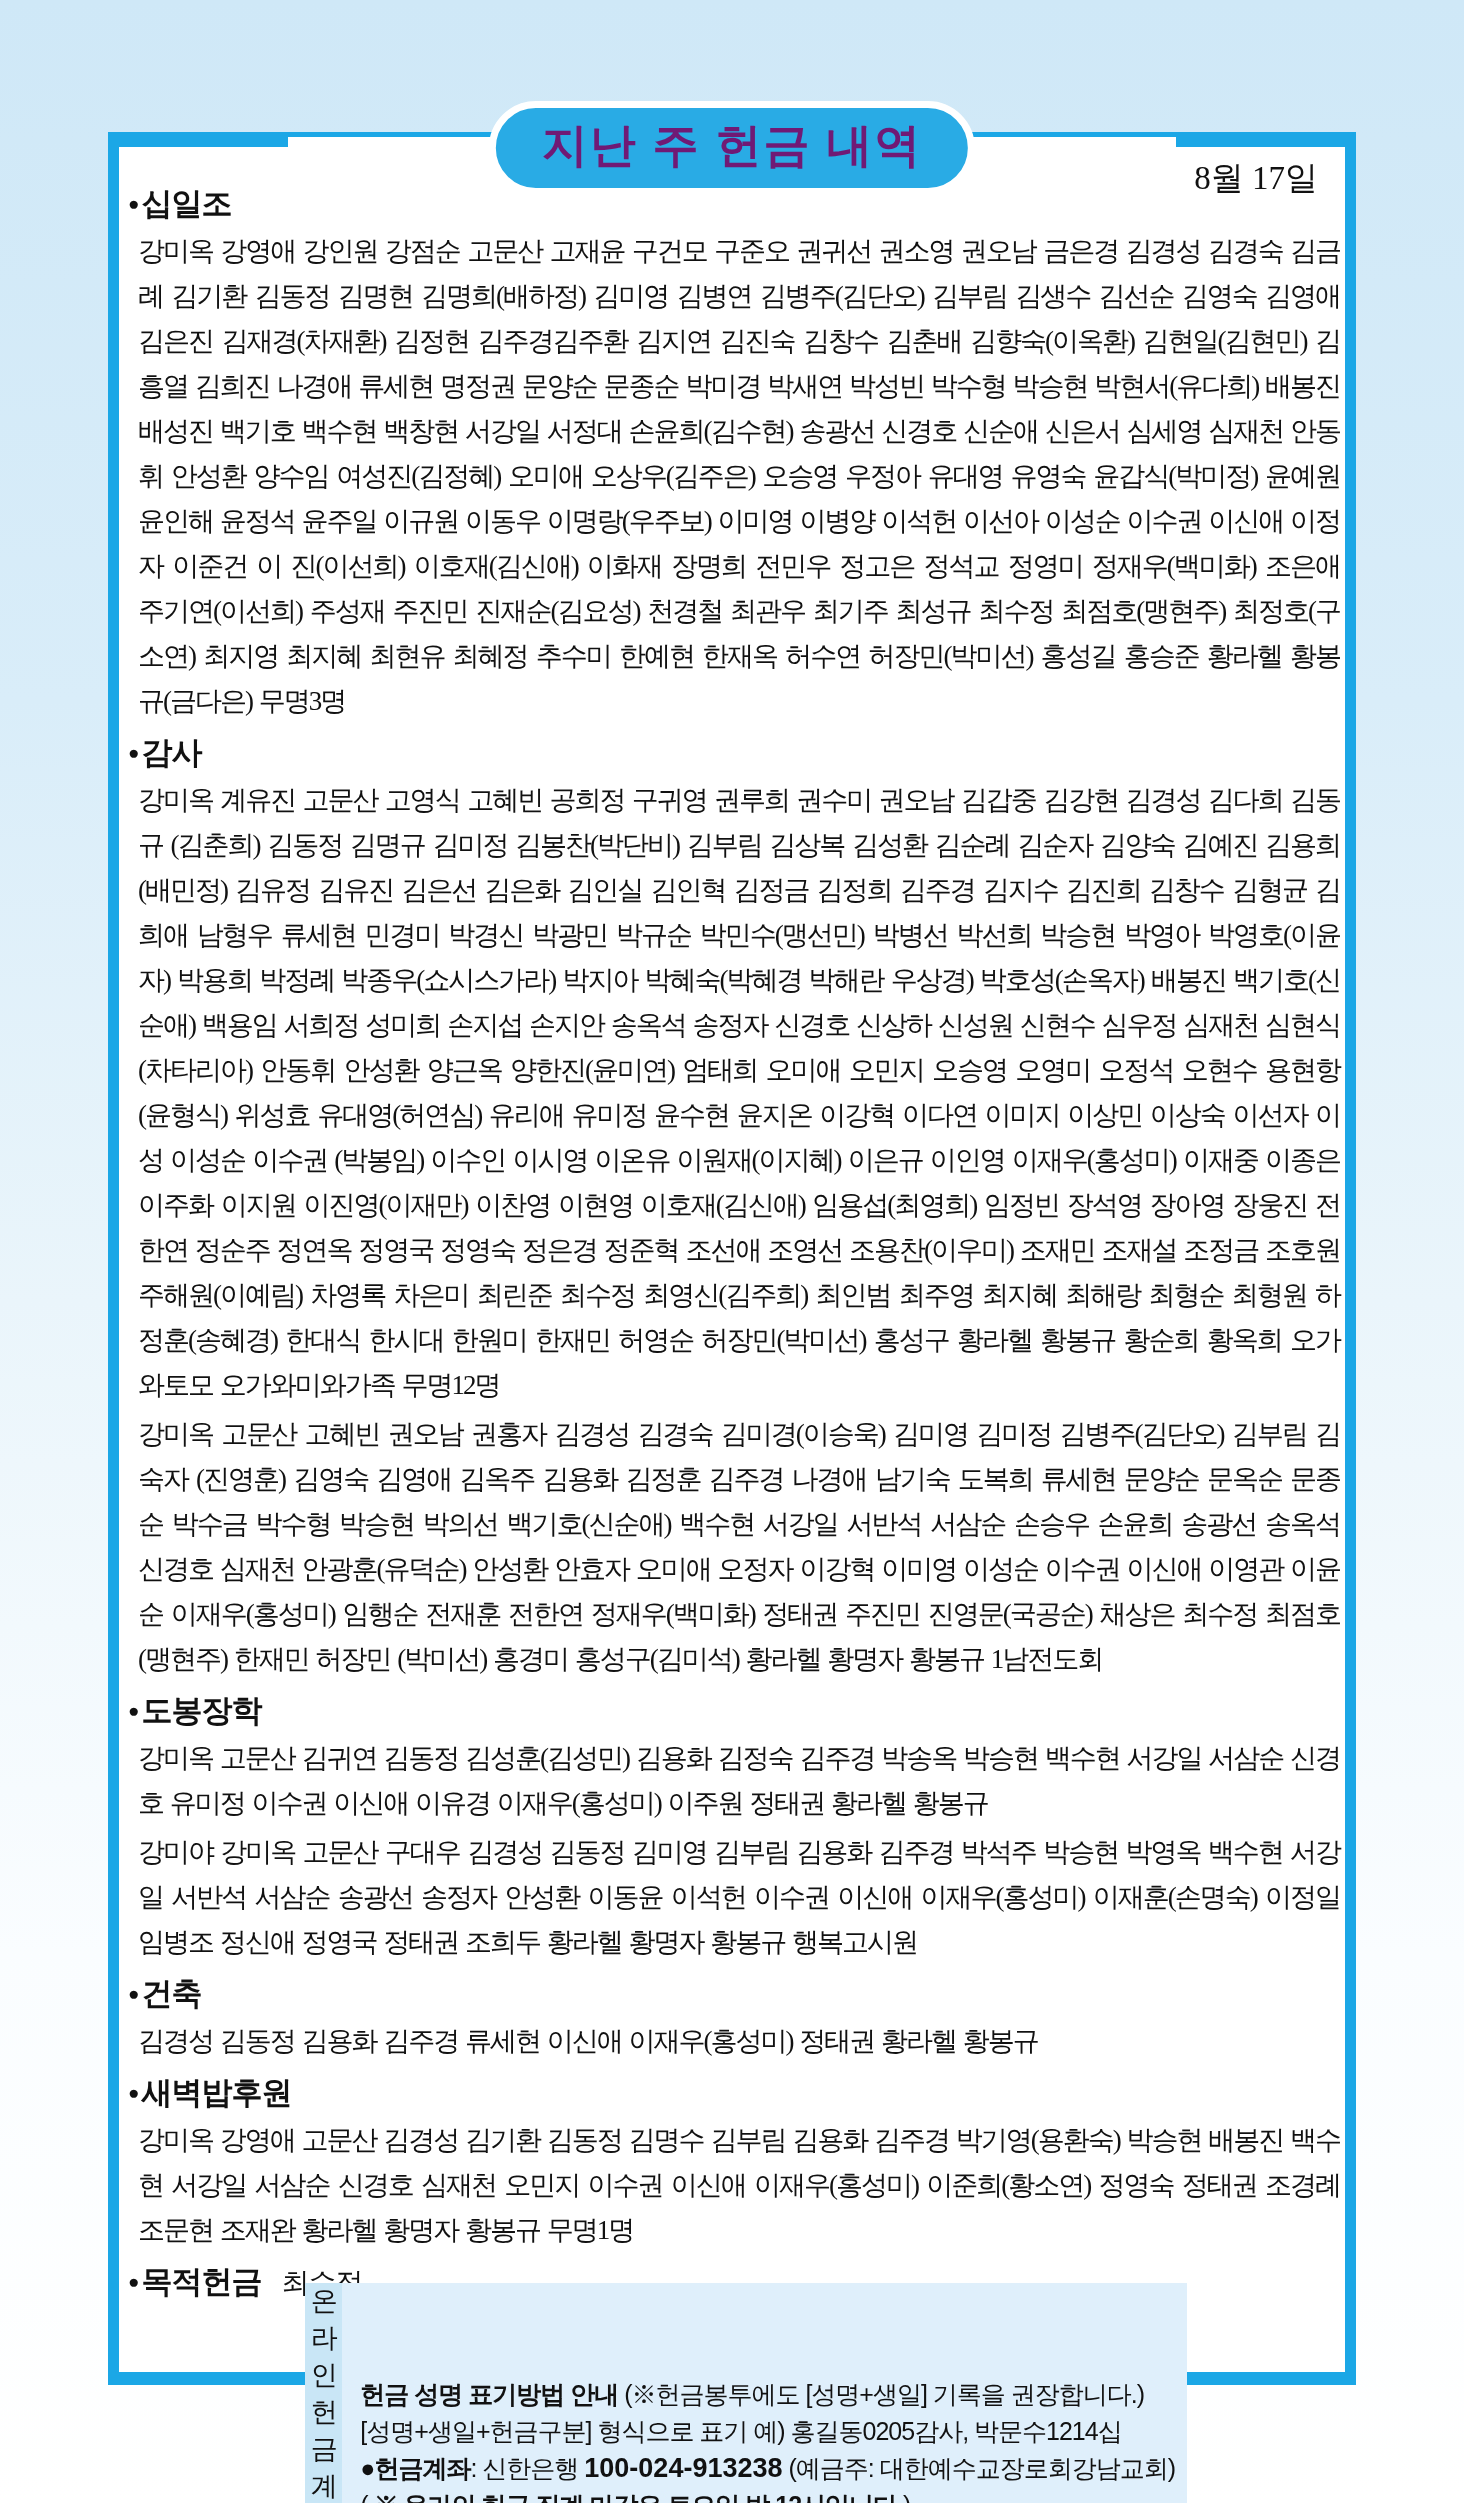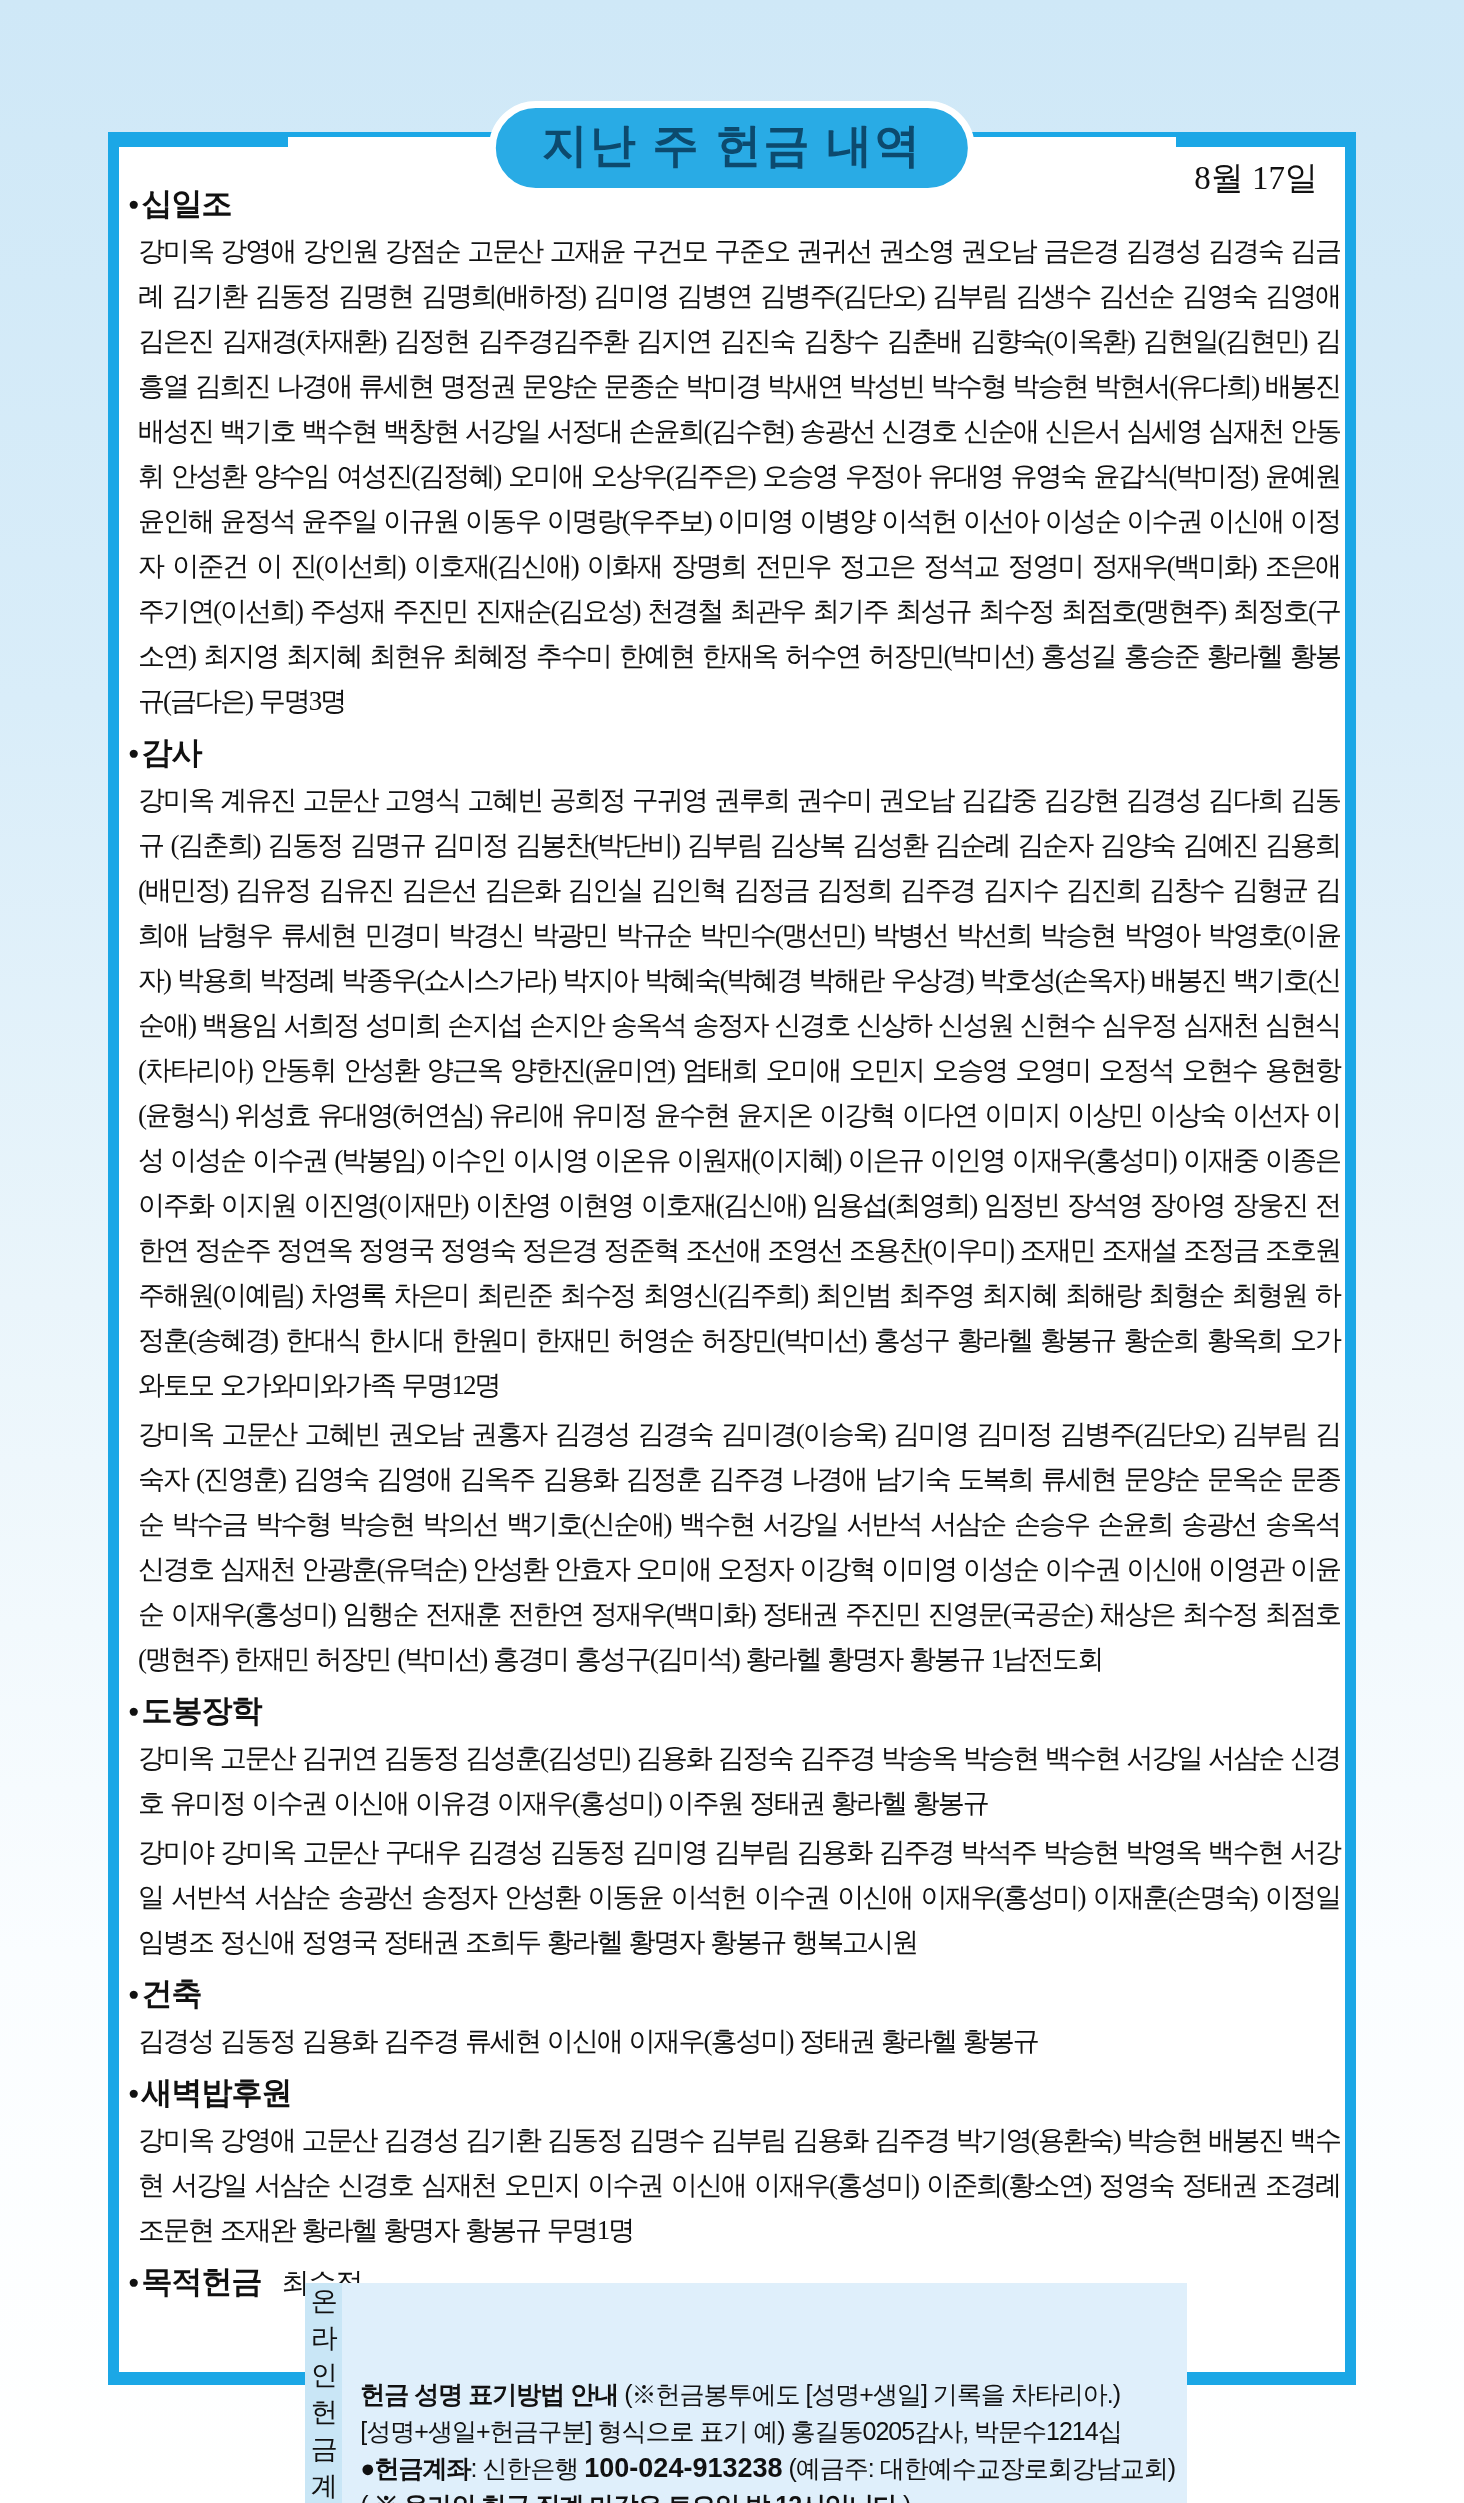--- a/index.html
+++ b/index.html
@@ -13,21 +13,21 @@
     box-sizing:border-box;background:#ffffff;
     border-left:11px solid #1ba7e6;border-right:11px solid #1ba7e6;
     border-top:5px solid #1ba7e6;border-bottom:13px solid #1ba7e6;
     z-index:1;
   }
   .corner-bar{position:absolute;top:132px;width:180px;height:15px;background:#1ba7e6;z-index:2;}
   .corner-bar.left{left:108px;}
   .corner-bar.right{left:1176px;}
   .title-badge{
     position:absolute;top:101px;left:50%;transform:translateX(-50%);
-    background:#29abe5;color:#0c4a6e;border:7px solid #ffffff;border-radius:52px;
+    background:#29abe5;color:#701a75;border:7px solid #ffffff;border-radius:52px;
     padding:7px 46px 11px 46px;font-size:46px;font-weight:bold;letter-spacing:2px;
     z-index:6;white-space:nowrap;
   }
   .date-label{
     position:absolute;top:156px;right:146px;z-index:3;
     font-family:"Liberation Serif","DejaVu Serif",serif;font-size:33px;
   }
   .content{position:absolute;left:128px;top:179px;width:1212px;z-index:3;}
   .section{margin:0 0 4px 0;}
   .heading{font-size:31px;font-weight:bold;line-height:50px;letter-spacing:-1px;}
@@ -125,21 +125,21 @@
 
 </div>
 
 <div class="account">
   <div class="account-label">
     <span>온라인헌금</span>
     <span>계좌 안내</span>
   </div>
   <div class="account-body">
     <div class="acc-line">
-      <span class="acc-bold">헌금 성명 표기방법 안내</span><span> (※헌금봉투에도 [성명+생일] 기록을 차타리아.)</span>
+      <span class="acc-bold">헌금 성명 표기방법 안내</span><span> (※헌금봉투에도 [성명+생일] 기록을 권장합니다.)</span>
     </div>
     <div class="acc-line">
       <span>[성명+생일+헌금구분] 형식으로 표기 예) 홍길동0205감사, 박문수1214십</span>
     </div>
     <div class="acc-line">
       <span class="acc-bold">●</span><span class="acc-bold">헌금계좌</span><span>: 신한은행 </span><span class="acc-number">100-024-913238</span><span> (예금주: 대한예수교장로회강남교회)</span>
     </div>
     <div class="acc-line">
       <span>( </span><span class="acc-bold">※ 온라인 헌금 집계 마감은 토요일 밤 12시입니다.</span><span>)</span>
     </div>

